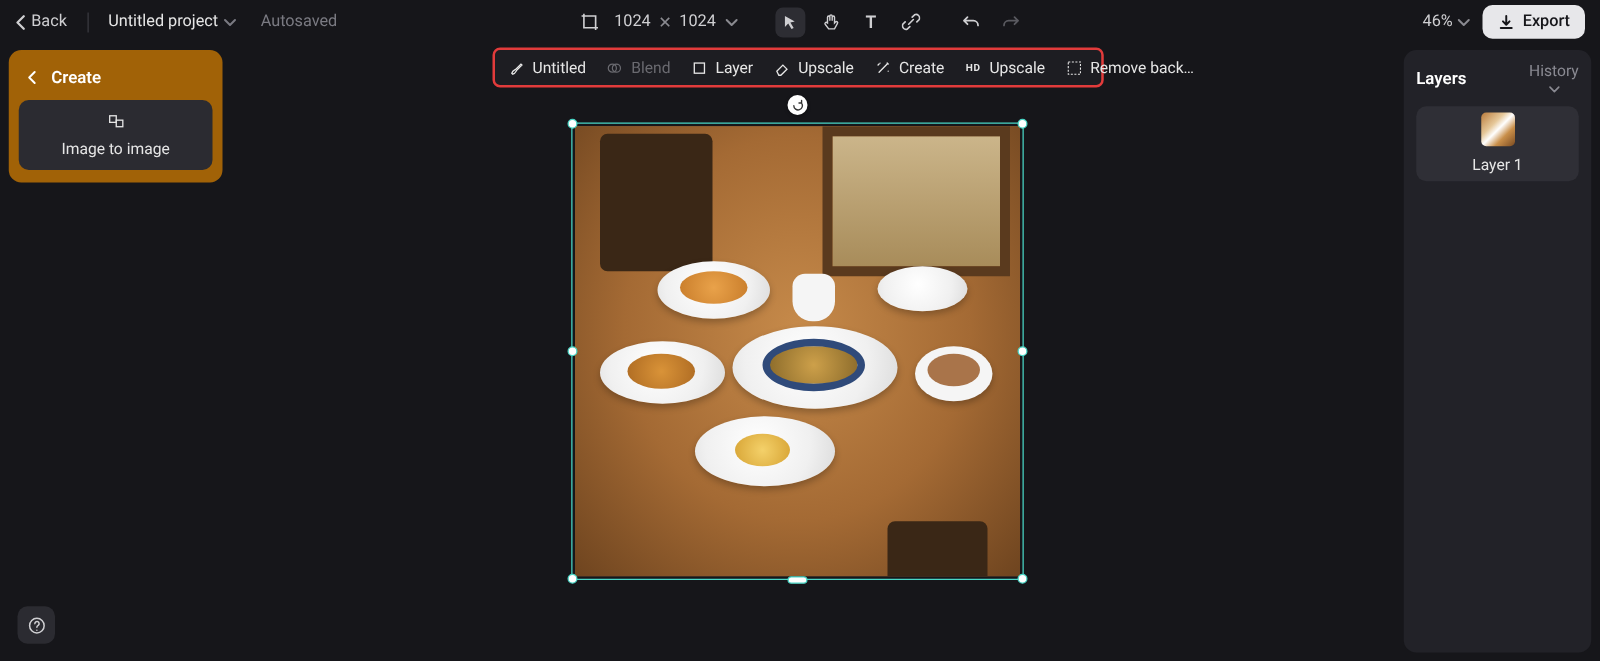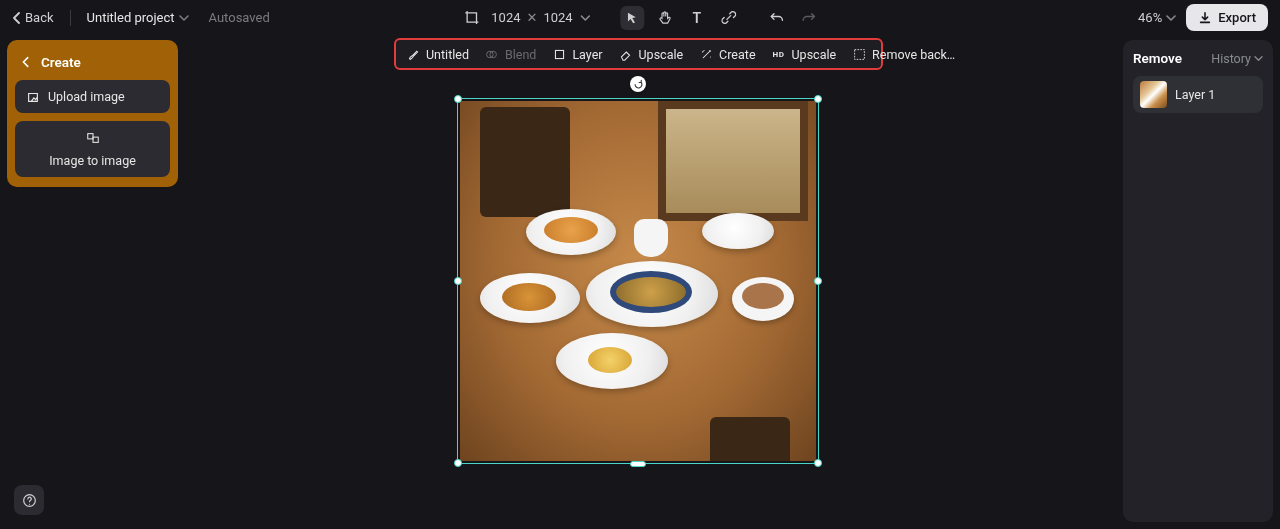--- a/index.html
+++ b/index.html
@@ -33,22 +33,22 @@
   .left-panel { position: absolute; left: 7px; top: 40px; width: 171px; background: #a16207; border-radius: 10px; padding: 10px 8px; }
   .panel-heading { display: flex; align-items: center; gap: 8px; font-weight: 600; color: #fff; font-size: 13.5px; margin: 4px 4px 10px; }
   .panel-row { background: #2b2b31; border-radius: 8px; padding: 9px 10px; display: flex; align-items: center; gap: 8px; margin-bottom: 8px; font-size: 12.5px; color: #e6e6e6; }
   .panel-row:last-child { margin-bottom: 0; flex-direction: column; }
   .panel-row .ic { width: 15px; height: 15px; display: flex; align-items: center; justify-content: center; color: #e6e6e6; flex-shrink: 0; }
 
   
   .right-panel { position: absolute; right: 7px; top: 40px; width: 150px; bottom: 7px; background: #222228; border-radius: 10px; padding: 10px; }
   .rp-header { display: flex; align-items: center; justify-content: space-between; margin-bottom: 10px; }
   .rp-title { font-weight: 600; color: #fff; font-size: 13.5px; }
-  .rp-history { color: #8a8a92; font-size: 12.5px; display: flex; align-items: center; gap: 3px; }
-  .layer-row { background: #2f2f36; border-radius: 8px; padding: 5px 7px; display: flex; align-items: center; gap: 8px; font-size: 12.5px; }
+  .rp-history { color: #8a8a92; font-size: 12.5px; display: flex; align-items: center; gap: 3px; flex-direction: column; }
+  .layer-row { background: #2f2f36; border-radius: 8px; padding: 5px 7px; display: flex; align-items: center; gap: 8px; font-size: 12.5px; flex-direction: column; }
   .layer-thumb { width: 27px; height: 27px; border-radius: 4px; background: linear-gradient(135deg,#b97a3a 0%, #e6c89a 35%, #fff 50%, #c98f4a 70%, #7a4a20 100%); flex-shrink: 0; }
 
   
   .canvas-frame { position: absolute; left: 457px; top: 98px; width: 362px; height: 366px; }
   .sel-rect { position: absolute; inset: 0; border: 1.5px solid #49d6c6; }
   .img-surface { position: absolute; inset: 2px; background: #a06a38; overflow: hidden; }
   
   .scene-wood { position:absolute; inset:0; background: radial-gradient(ellipse at 50% 45%, #c68a4a 0%, #a46a34 55%, #6e441f 100%); }
   .plate { position:absolute; border-radius:50%; background: radial-gradient(circle at 45% 40%, #ffffff 0%, #f0f0f0 60%, #d9d9d9 100%); box-shadow: 0 3px 6px rgba(0,0,0,.25); }
   .p1 { width:90px; height:46px; left:66px; top:108px; } 
@@ -228,39 +228,31 @@
 <div class="left-panel">
   <div class="panel-heading">
     <svg width="14" height="14" viewBox="0 0 16 16">
         <path d="M10 3L5 8l5 5" stroke="currentColor" stroke-width="1.8" fill="none" stroke-linecap="round" stroke-linejoin="round"></path>
       </svg>
     <span>Create</span>
   </div>
   <div class="panel-row">
     <span class="ic">
         <svg width="14" height="14" viewBox="0 0 16 16">
-          <path d="M3 4h10v9H3zM6 13l3-4 2 2 2-3" stroke="currentColor" stroke-width="1.3" fill="none"></path>
-        </svg>
-      </span>
-    <span>Upload image</span>
-  </div>
-  <div class="panel-row">
-    <span class="ic">
-        <svg width="14" height="14" viewBox="0 0 16 16">
           <rect x="2" y="3" width="6" height="6" stroke="currentColor" stroke-width="1.2" fill="none"></rect>
           <rect x="8" y="7" width="6" height="6" stroke="currentColor" stroke-width="1.2" fill="none"></rect>
         </svg>
       </span>
     <span>Image to image</span>
   </div>
 </div>
 
 <div class="right-panel">
   <div class="rp-header">
-    <span class="rp-title">Remove</span>
+    <span class="rp-title">Layers</span>
     <div class="rp-history">
       <span>History</span>
       <svg width="9" height="7" viewBox="0 0 10 8">
           <path d="M1 2 L5 6 L9 2" stroke="currentColor" stroke-width="1.5" fill="none" stroke-linecap="round" stroke-linejoin="round"></path>
         </svg>
     </div>
   </div>
   <div class="layer-row">
     <div class="layer-thumb"></div>
     <span>Layer 1</span>

